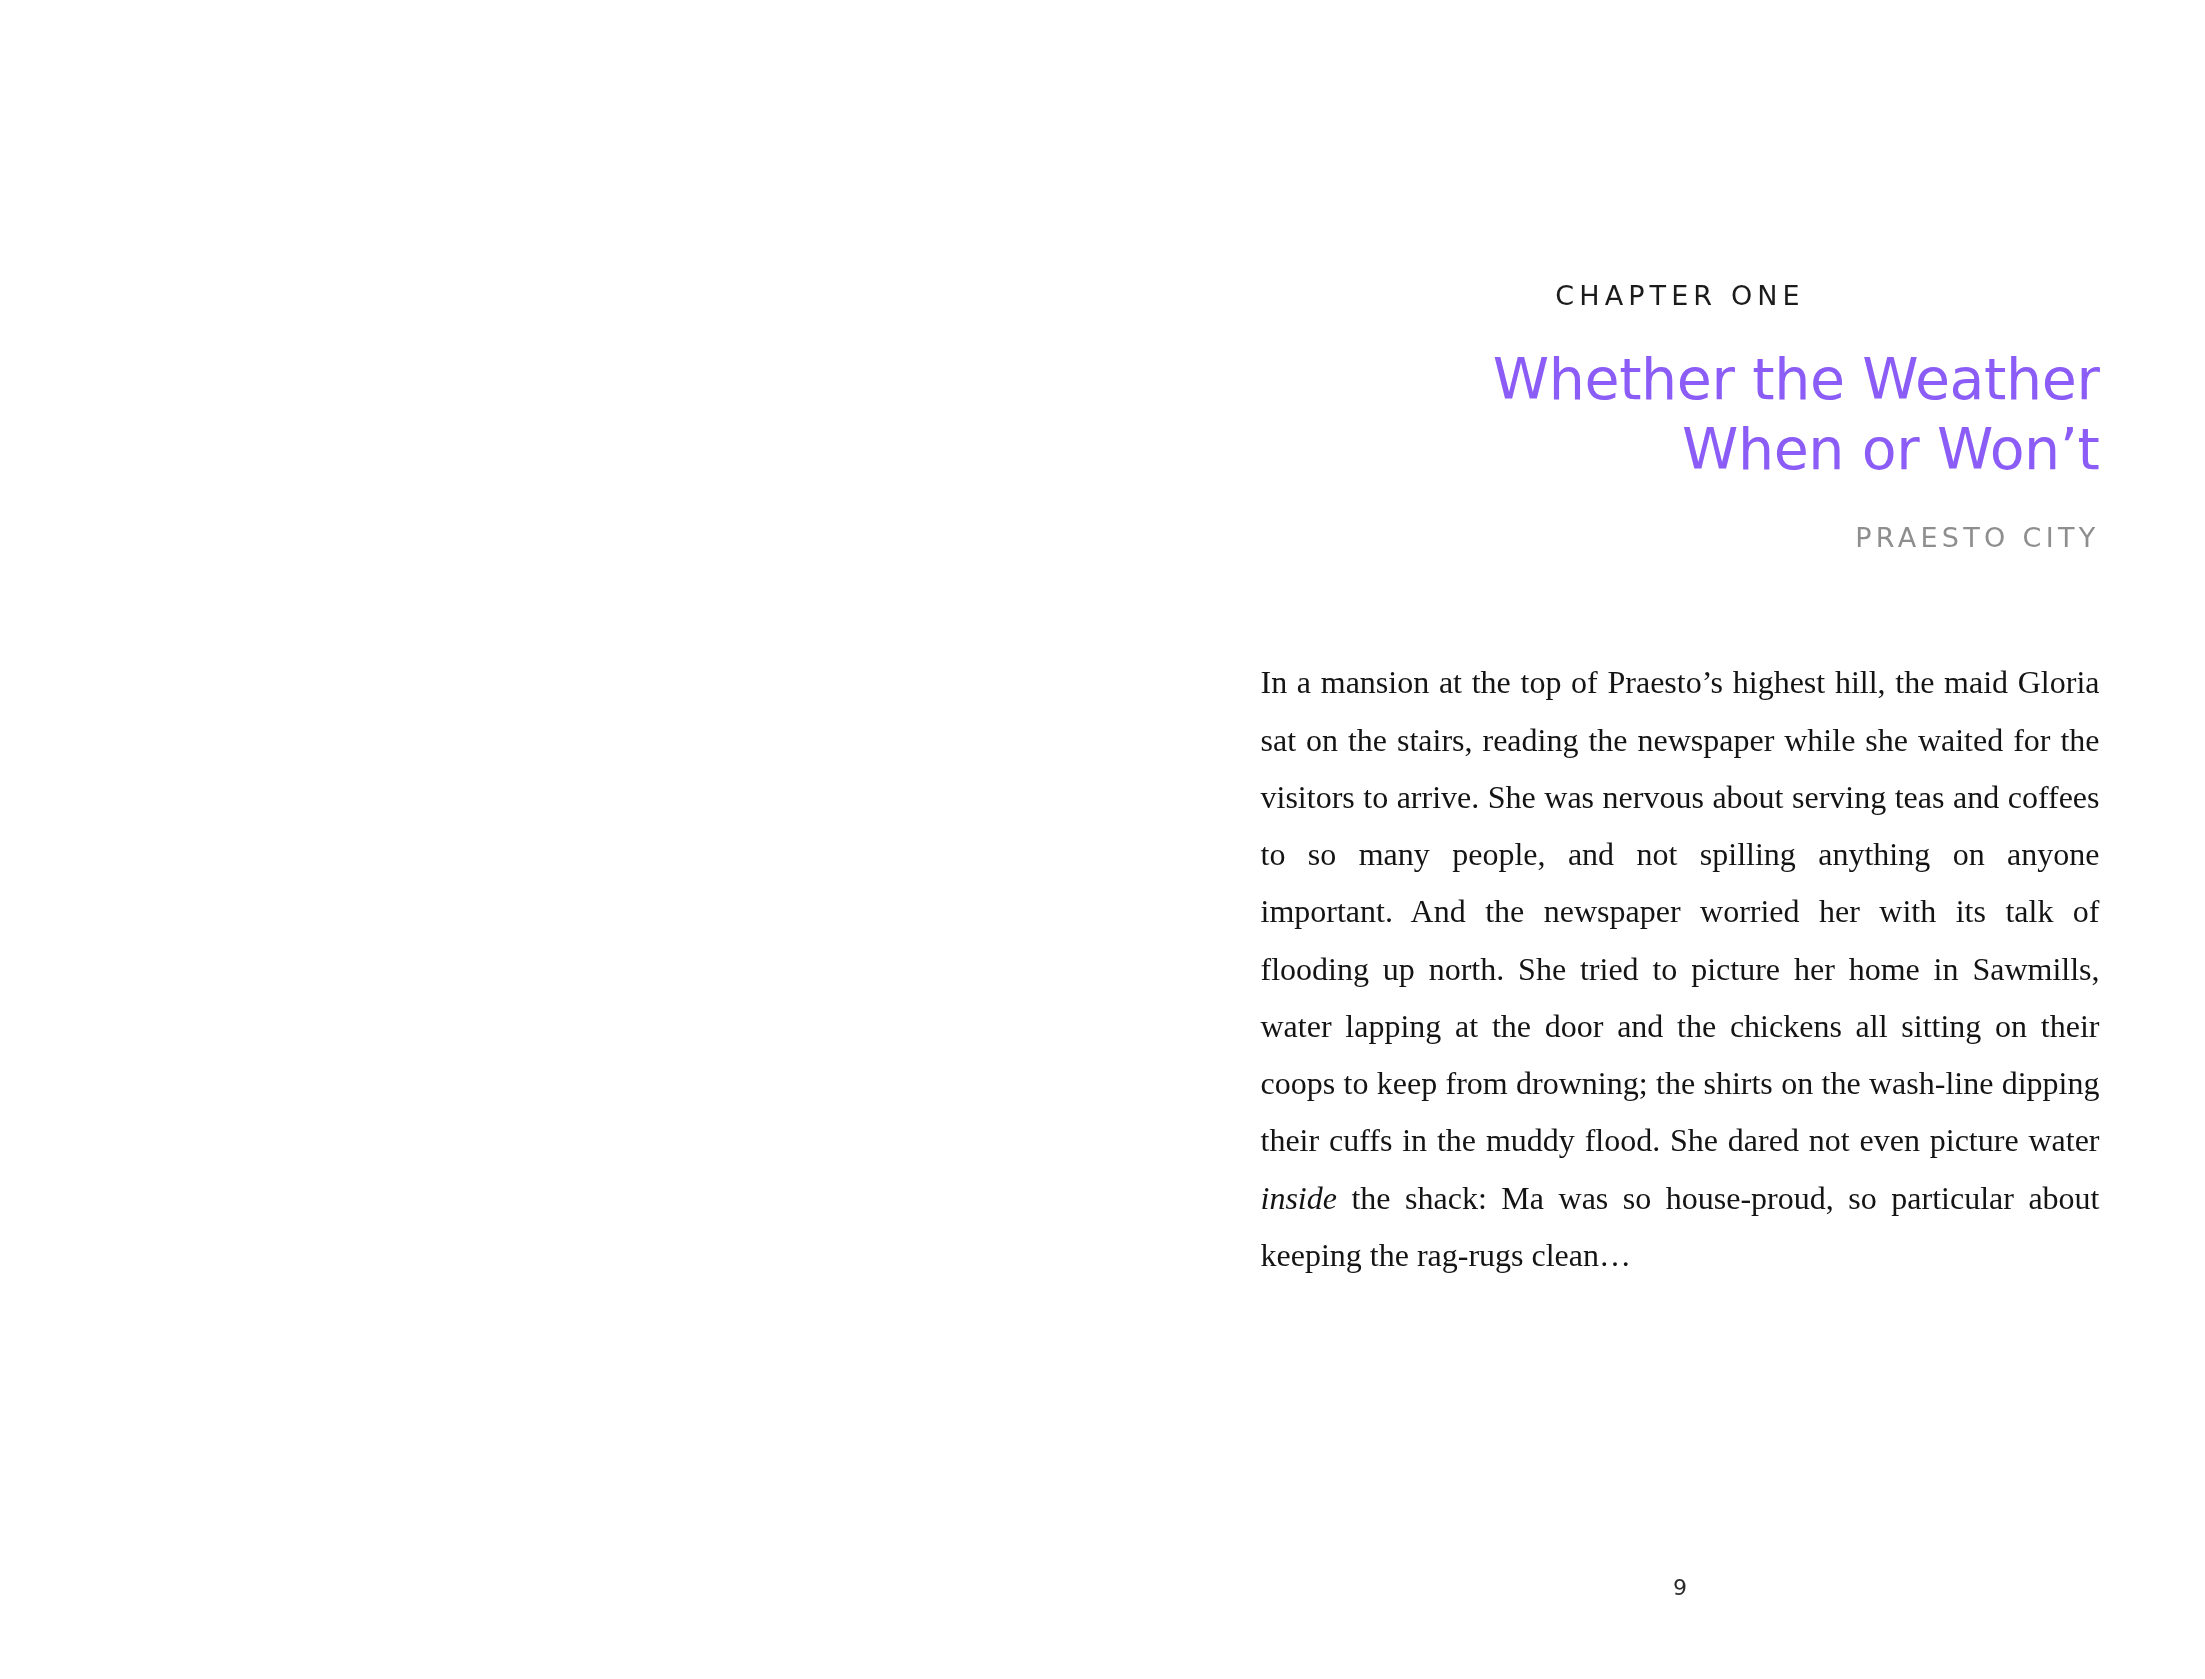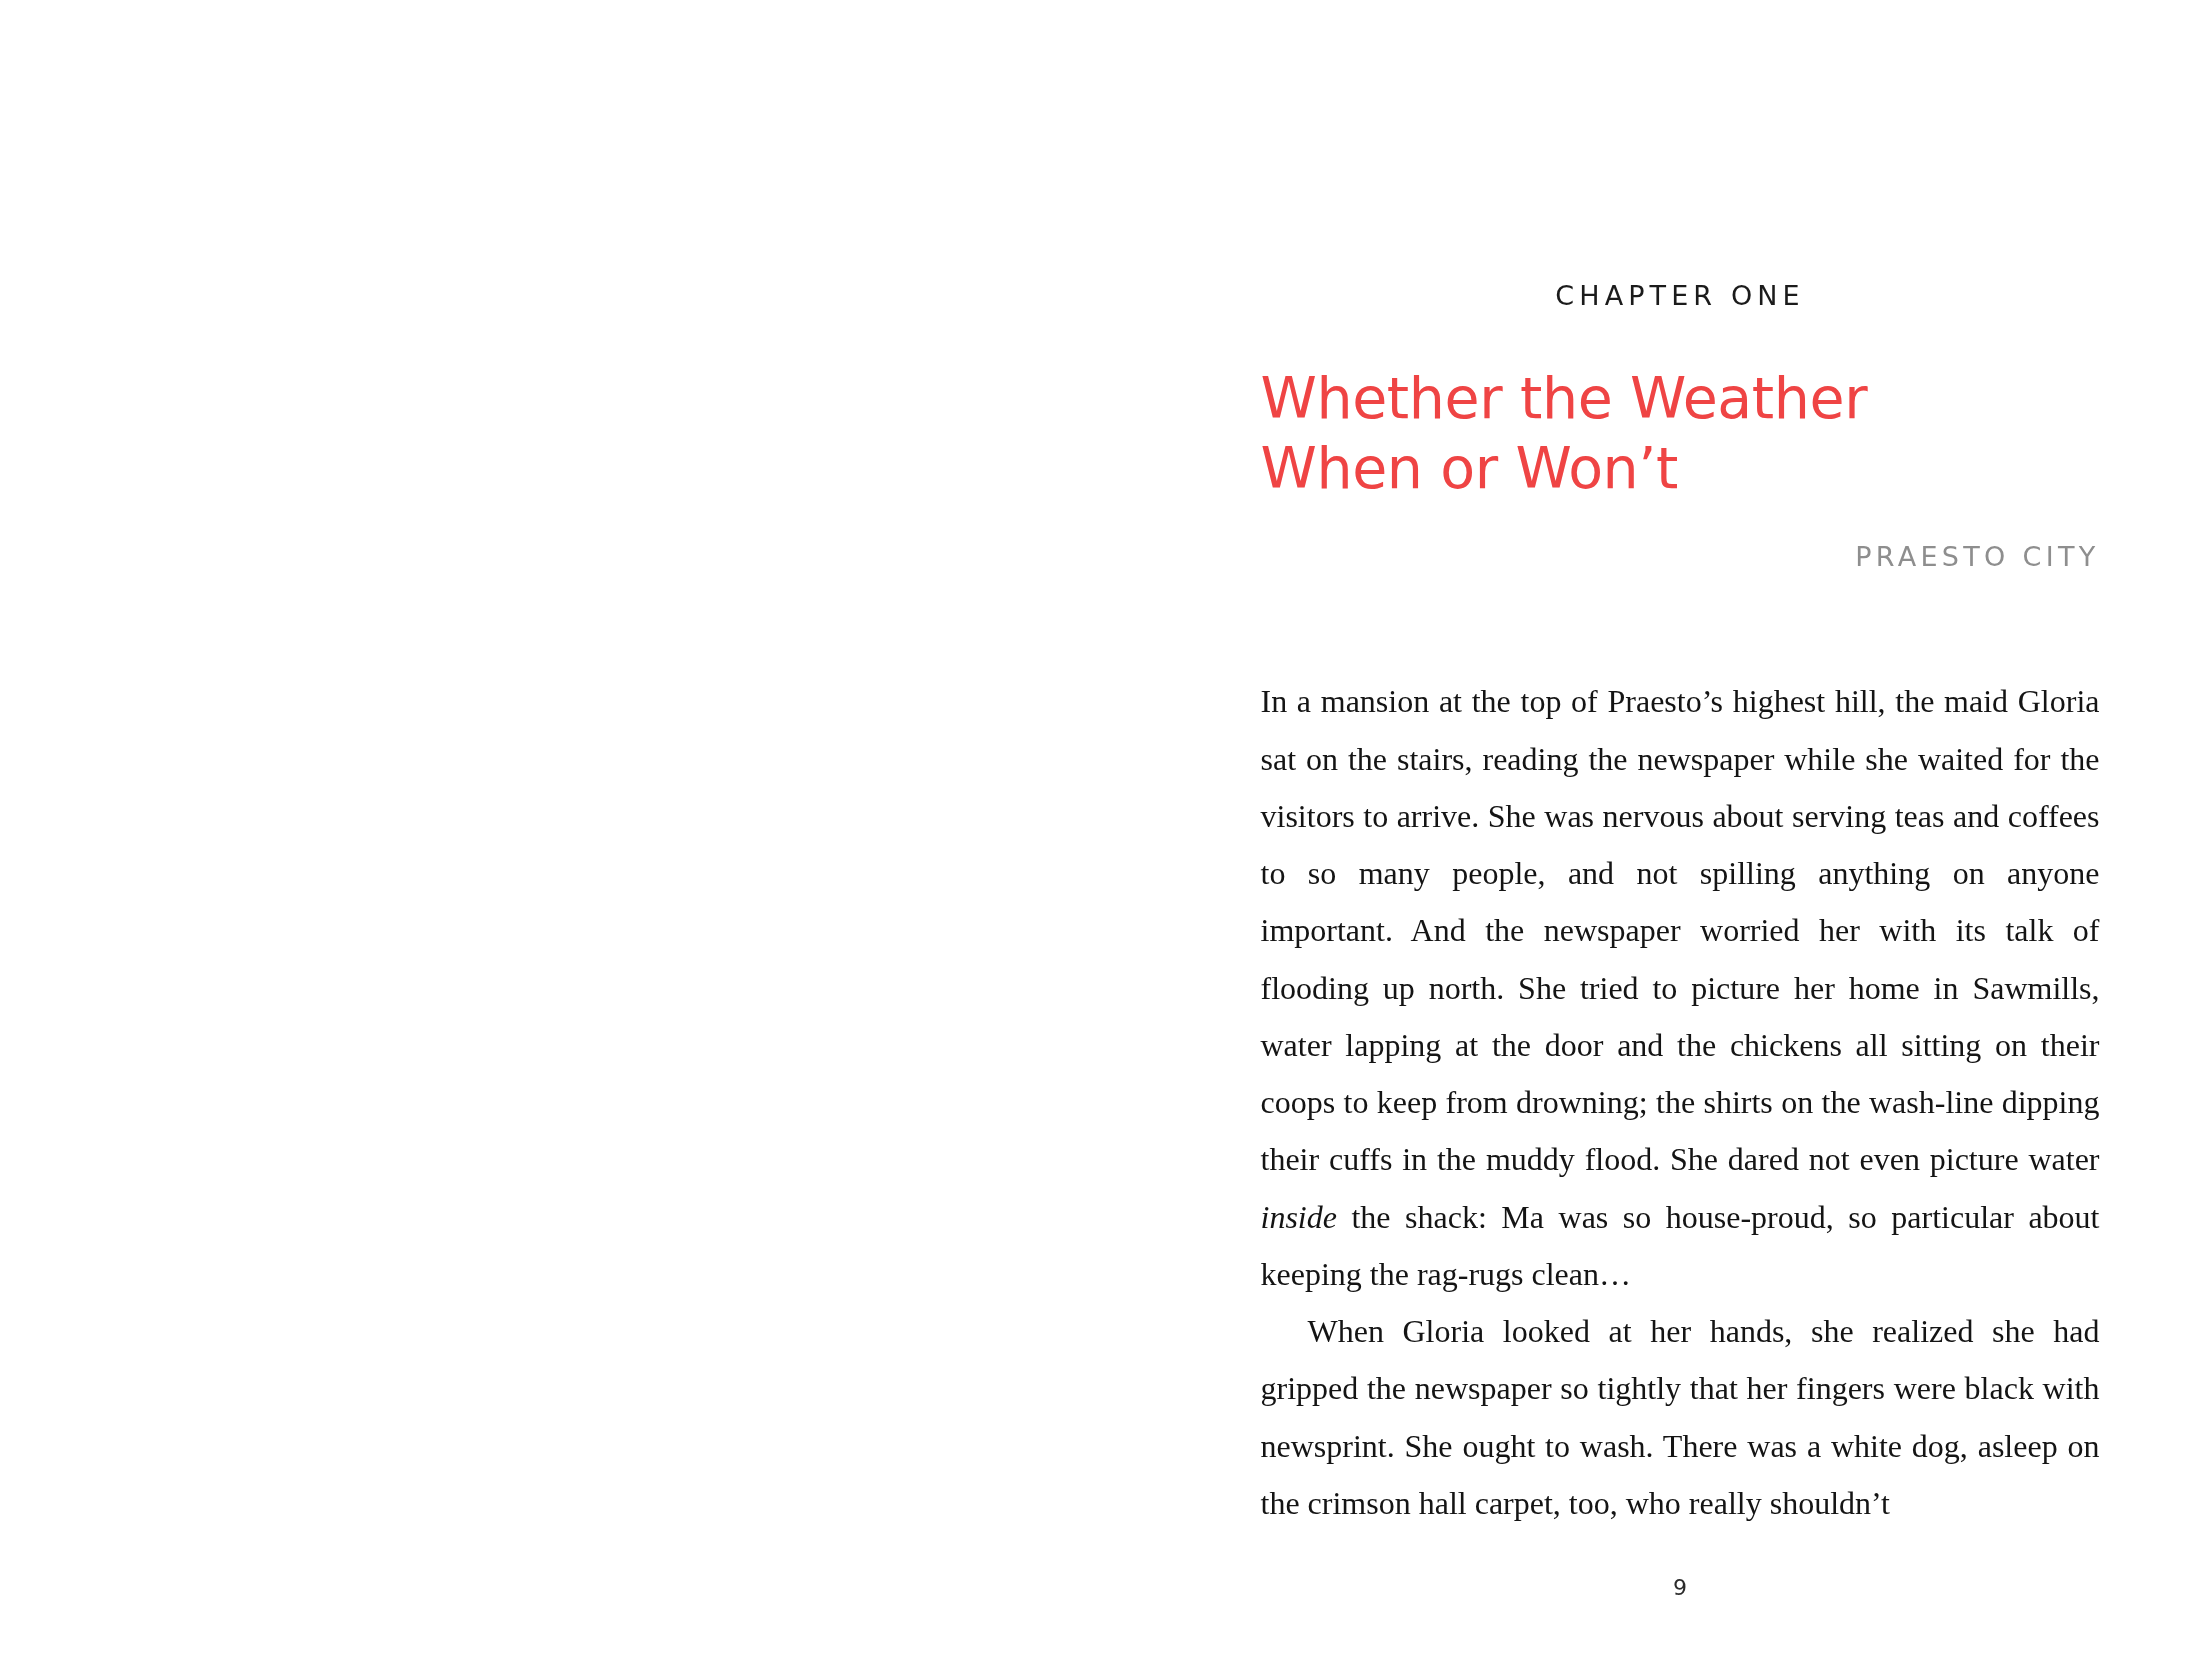--- a/index.html
+++ b/index.html
@@ -47,27 +47,27 @@
     margin-top: 280px;
     text-align: center;
     font-family: "DejaVu Sans", sans-serif;
     font-size: 27px;
     letter-spacing: 5.1px;
     color: #1b1b1b;
     font-weight: 400;
   }
 
   .chapter-title {
-    margin-top: 53px;
-    text-align: left;
+    margin-top: 34px;
+    text-align: right;
     font-family: "DejaVu Sans", sans-serif;
     font-weight: 400;
     font-size: 57px;
     line-height: 1.22;
-    color: #ef4444;
+    color: #8b5cf6;
     letter-spacing: -0.4px;
   }
 
   .chapter-title .line {
     display: block;
   }
 
   .chapter-subtitle {
     margin-top: 31.5px;
     text-align: right;
@@ -125,21 +125,20 @@
 
       <h1 class="chapter-title">
         <span class="line">Whether the Weather</span>
         <span class="line">When or Won’t</span>
       </h1>
 
       <div class="chapter-subtitle">PRAESTO CITY</div>
 
       <div class="body-text">
         <p><span>In a mansion at the top of Praesto’s highest hill, the maid Gloria sat on the stairs, reading the newspaper while she waited for the visitors to arrive. She was nervous about serving teas and coffees to so many people, and not spilling anything on anyone important. And the newspaper worried her with its talk of flooding up north. She tried to picture her home in Sawmills, water lapping at the door and the chickens all sitting on their coops to keep from drowning; the shirts on the wash-line dipping their cuffs in the muddy flood. She dared not even picture water </span><em>inside</em><span> the shack: Ma was so house-proud, so particular about keeping the rag-rugs clean…</span></p>
-        <p class="indent">When Gloria looked at her hands, she realized she had gripped the newspaper so tightly that her fingers were black with newsprint. She ought to wash. There was a white dog, asleep on the crimson hall carpet, too, who really shouldn’t</p>
       </div>
 
       <div class="folio">9</div>
     </div>
   </div>
 
 </div>
 
 
 </body></html>

